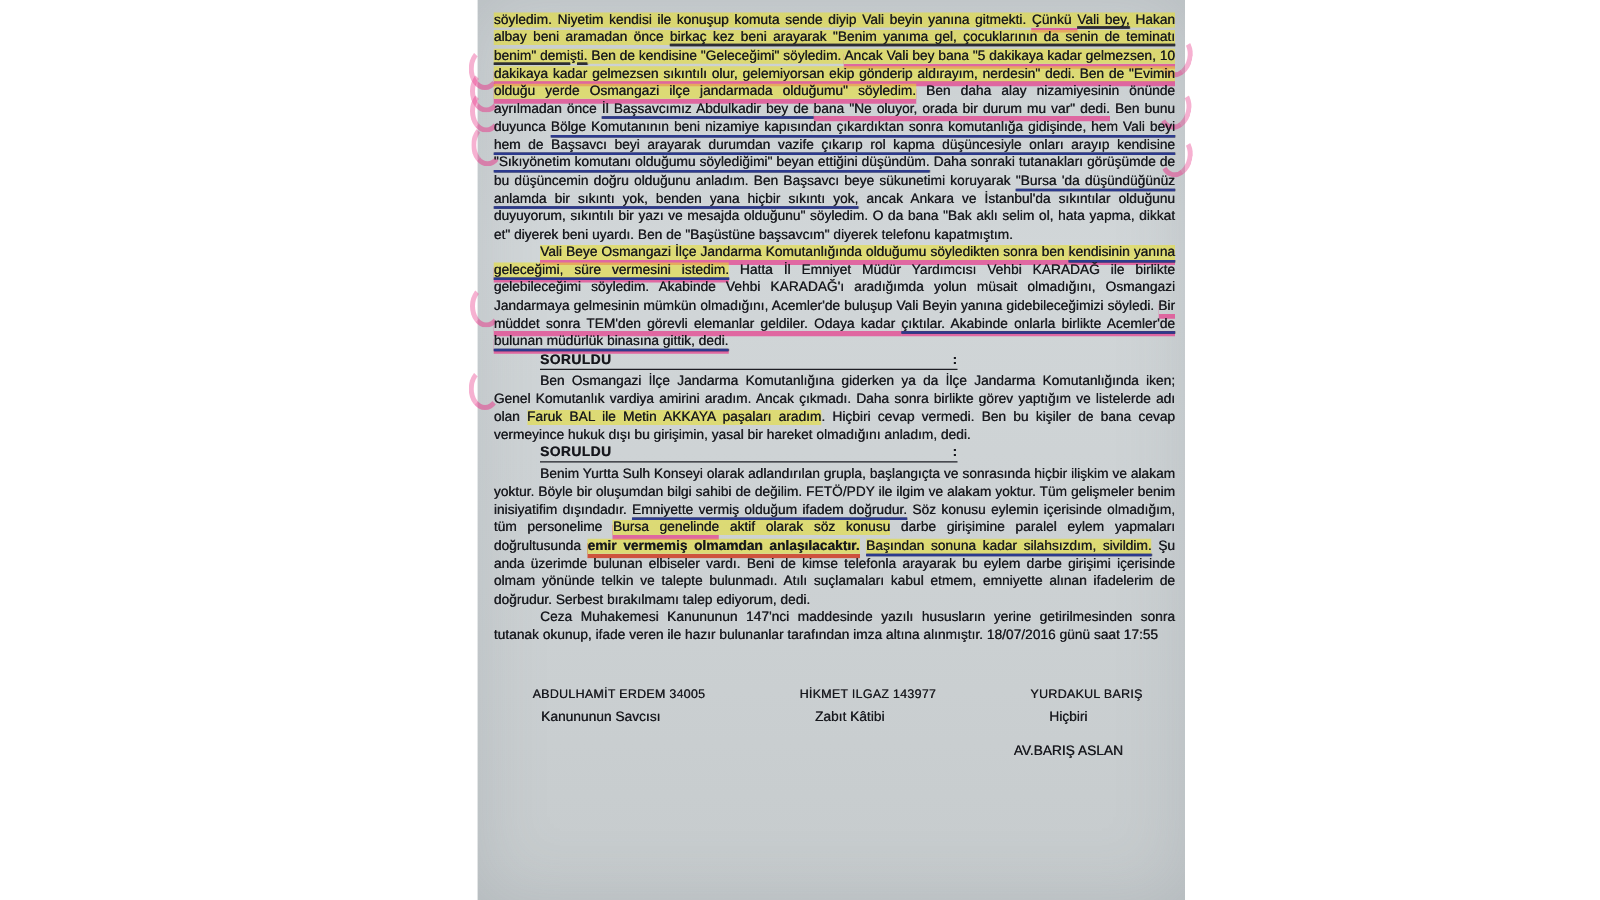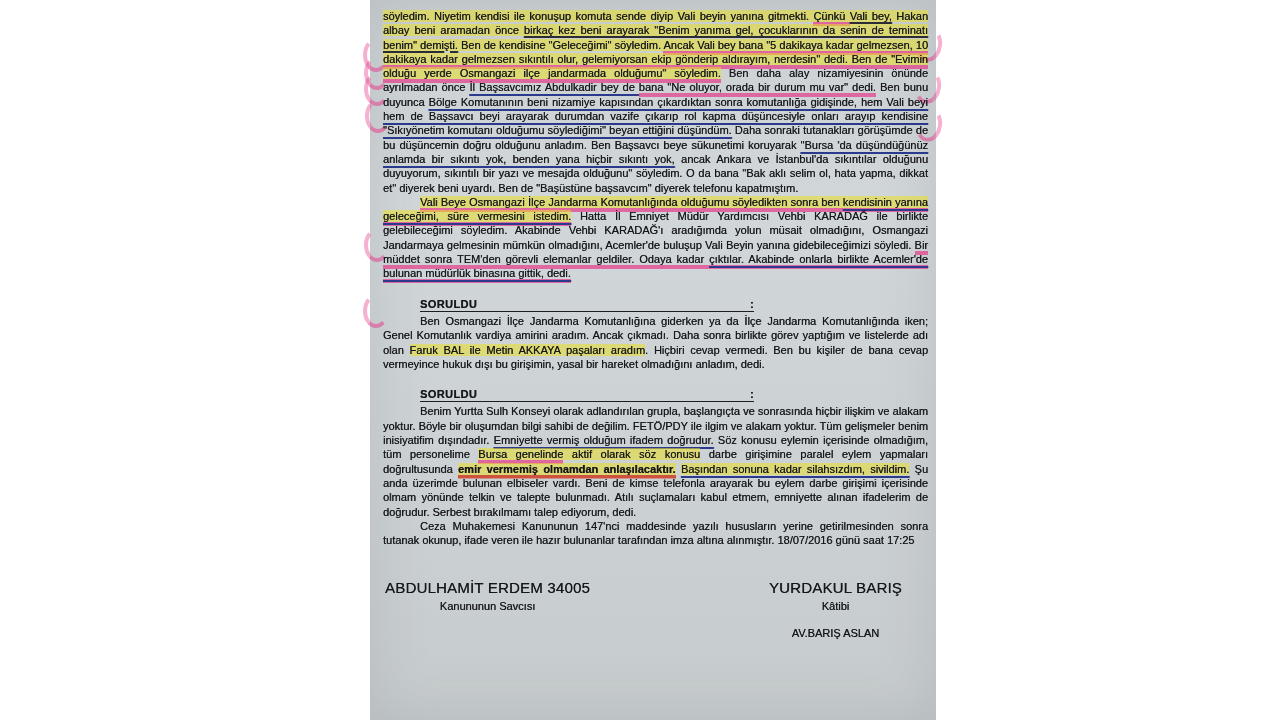--- a/index.html
+++ b/index.html
@@ -1,48 +1,48 @@
 <!DOCTYPE html>
 <html><head>
 <meta charset="utf-8">
 <style>
   html,body{margin:0;padding:0;}
   body{
     width:1280px;height:720px;overflow:hidden;background:#ffffff;
     font-family:"Liberation Sans", sans-serif;
   }
   .scan{
-    position:absolute;left:370px;top:0;width:566px;height:720px;
+    position:absolute;left:382px;top:0;width:566px;height:720px;
     background:linear-gradient(180deg,#cbd0d2 0%,#d1d6d8 28%,#ccd1d3 65%,#c6cbcd 100%);
     box-shadow:inset 0 0 55px rgba(115,125,132,.22);
   }
   .textcol{
     position:absolute;left:13px;top:9px;width:545px;
     color:#15161b;font-size:11px;line-height:14.3px;text-align:justify;
     text-shadow:0.3px 0 rgba(18,18,24,.75);
   }
   p.para{margin:0;}
   p.indent{text-indent:37px;}
   
   .s-hl{background-color:rgba(233,224,38,.55);}
   .s-ud{text-decoration:underline;text-decoration-thickness:1.8px;text-decoration-color:#2c2d34;text-underline-offset:2px;}
   .s-ub{text-decoration:underline;text-decoration-thickness:2.2px;text-decoration-color:#2c3a8e;text-underline-offset:2.5px;}
   .s-up{box-shadow:0 4px 0 rgba(231,52,136,.68);-webkit-box-decoration-break:clone;box-decoration-break:clone;}
   .s-ur{box-shadow:0 3.5px 0 rgba(206,60,34,.85);-webkit-box-decoration-break:clone;box-decoration-break:clone;font-weight:bold;}
   .s-b{font-weight:bold;}
   
   .soruldu-row{
     display:flex;justify-content:space-between;align-items:flex-end;
-    width:334px;margin:16px 0 2px 37px;
+    width:334px;margin:0 0 2px 37px;
     border-bottom:1.7px solid #1d1e24;font-weight:bold;letter-spacing:.4px;gap:40px;
   }
   .soruldu-row .colon{font-weight:bold;}
   
   .sig-row{display:flex;justify-content:space-between;margin-top:34px;padding:0 26px 0 2px;text-align:center;}
-  .sig-name{font-size:15px;letter-spacing:.2px;}
+  .sig-name{font-size:10px;letter-spacing:.2px;margin-left:29px;}
   .sig-title{margin-top:3px;}
   .lawyer{margin-top:13px;}
   
   .swoosh{
     position:absolute;width:18px;height:26px;border:4px solid transparent;
     border-bottom-color:rgba(231,52,136,.5);border-left-color:rgba(231,52,136,.38);
     border-radius:50%;
   }
   .swoosh.r{transform:scaleX(-1) rotate(-12deg);}
 </style>
@@ -68,28 +68,32 @@
       <div class="soruldu-row">
         <span>SORULDU</span>
         <span class="colon">:</span>
       </div>
       <p class="para indent"><span>Ben Osmangazi İlçe Jandarma Komutanlığına giderken ya da İlçe Jandarma Komutanlığında iken; Genel Komutanlık vardiya amirini aradım. Ancak çıkmadı. Daha sonra birlikte görev yaptığım ve listelerde adı olan </span><span class="s-hl">Faruk BAL ile Metin AKKAYA paşaları aradım</span><span>. Hiçbiri cevap vermedi. Ben bu kişiler de bana cevap vermeyince hukuk dışı bu girişimin, yasal bir hareket olmadığını anladım, dedi.</span></p>
       <div class="soruldu-row">
         <span>SORULDU</span>
         <span class="colon">:</span>
       </div>
       <p class="para indent"><span>Benim Yurtta Sulh Konseyi olarak adlandırılan grupla, başlangıçta ve sonrasında hiçbir ilişkim ve alakam yoktur. Böyle bir oluşumdan bilgi sahibi de değilim. FETÖ/PDY ile ilgim ve alakam yoktur. Tüm gelişmeler benim inisiyatifim dışındadır. </span><span class="s-ub">Emniyette vermiş olduğum ifadem doğrudur.</span><span> Söz konusu eylemin içerisinde olmadığım, tüm personelime </span><span class="s-hl s-up">Bursa genelinde</span><span class="s-hl"> aktif olarak söz konusu</span><span> darbe girişimine paralel eylem yapmaları doğrultusunda </span><span class="s-hl s-ur">emir vermemiş olmamdan anlaşılacaktır.</span><span> </span><span class="s-hl s-ub">Başından sonuna kadar silahsızdım, sivildim.</span><span> Şu anda üzerimde bulunan elbiseler vardı. Beni de kimse telefonla arayarak bu eylem darbe girişimi içerisinde olmam yönünde telkin ve talepte bulunmadı. Atılı suçlamaları kabul etmem, emniyette alınan ifadelerim de doğrudur. Serbest bırakılmamı talep ediyorum, dedi.</span></p>
-      <p class="para indent"><span>Ceza Muhakemesi Kanununun 147'nci maddesinde yazılı hususların yerine getirilmesinden sonra tutanak okunup, ifade veren ile hazır bulunanlar tarafından imza altına alınmıştır. 18/07/2016 günü saat 17:25</span></p>
+      <p class="para indent"><span>Ceza Muhakemesi Kanununun 147'nci maddesinde yazılı hususların yerine getirilmesinden sonra tutanak okunup, ifade veren ile hazır bulunanlar tarafından imza altına alınmıştır. 18/07/2016 günü saat 17:55</span></p>
       <div class="sig-row">
         <div class="sig">
           <div class="sig-name">ABDULHAMİT ERDEM 34005</div>
           <div class="sig-title">Kanununun Savcısı</div>
         </div>
         <div class="sig">
+          <div class="sig-name">HİKMET ILGAZ 143977</div>
+          <div class="sig-title">Zabıt Kâtibi</div>
+        </div>
+        <div class="sig">
           <div class="sig-name">YURDAKUL BARIŞ</div>
-          <div class="sig-title">Kâtibi</div>
+          <div class="sig-title">Hiçbiri</div>
           <div class="lawyer">AV.BARIŞ ASLAN</div>
         </div>
       </div>
     </div>
 
   <div class="textcol" style="top:auto;bottom:0;height:0;"></div>
 </div>
 
 </body></html>

